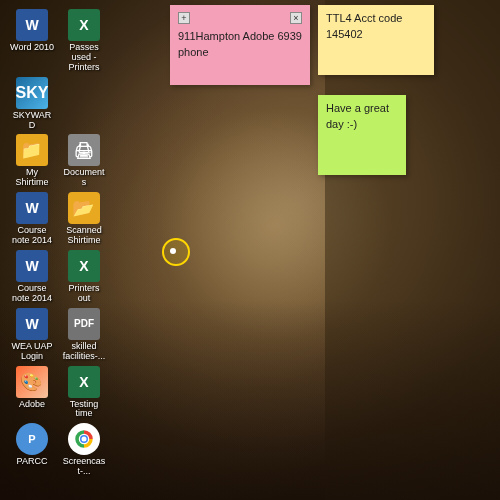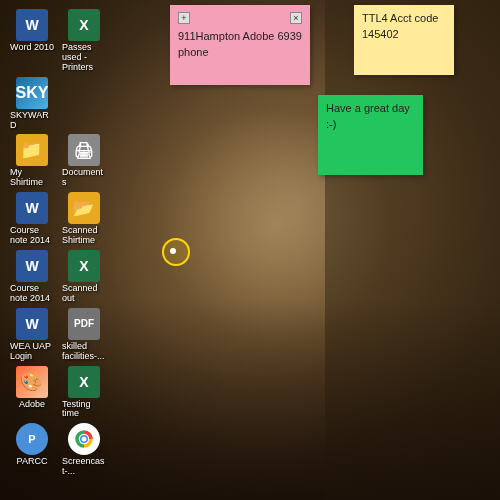--- a/index.html
+++ b/index.html
@@ -82,21 +82,21 @@
       align-items: center;
       justify-content: center;
       font-size: 18px;
       color: white;
       font-weight: bold;
     }
 
     .icon-label {
       font-size: 9px;
       color: white;
-      text-align: left;
+      text-align: center;
       text-shadow: 1px 1px 2px black;
       margin-top: 2px;
       line-height: 1.1;
       word-break: break-word;
       max-width: 44px;
     }
 
     
     .ic-word { background: #2B579A; }
     .ic-excel { background: #217346; }
@@ -126,30 +126,29 @@
       top: 5px;
       left: 170px;
       width: 140px;
       min-height: 80px;
     }
 
     .sticky-yellow {
       background: #FFEB99;
       top: 5px;
       left: 318px;
-      width: 100px;
+      width: 116px;
       min-height: 70px;
-      margin-left: 36px;
     }
 
     .sticky-lavender {
-      background: #22c55e;
+      background: #bef264;
       top: 95px;
       left: 318px;
-      width: 105px;
+      width: 88px;
       min-height: 80px;
     }
 
     
     .note-titlebar {
       display: flex;
       justify-content: space-between;
       align-items: center;
       margin-bottom: 4px;
       height: 14px;
@@ -281,21 +280,21 @@
       <div class="icon-img ic-word">
           <span style="font-size:14px; font-weight:bold;">W</span>
         </div>
       <span class="icon-label">Course note 2014</span>
     </div>
 
     <div class="icon-cell">
       <div class="icon-img ic-excel">
           <span style="font-size:14px; font-weight:bold;">X</span>
         </div>
-      <span class="icon-label">Scanned out</span>
+      <span class="icon-label">Printers out</span>
     </div>
 
     <div class="icon-cell">
       <div class="icon-img ic-uap">
           <span style="font-size:14px; font-weight:bold;">W</span>
         </div>
       <span class="icon-label">WEA UAP Login</span>
     </div>
 
     <div class="icon-cell">

